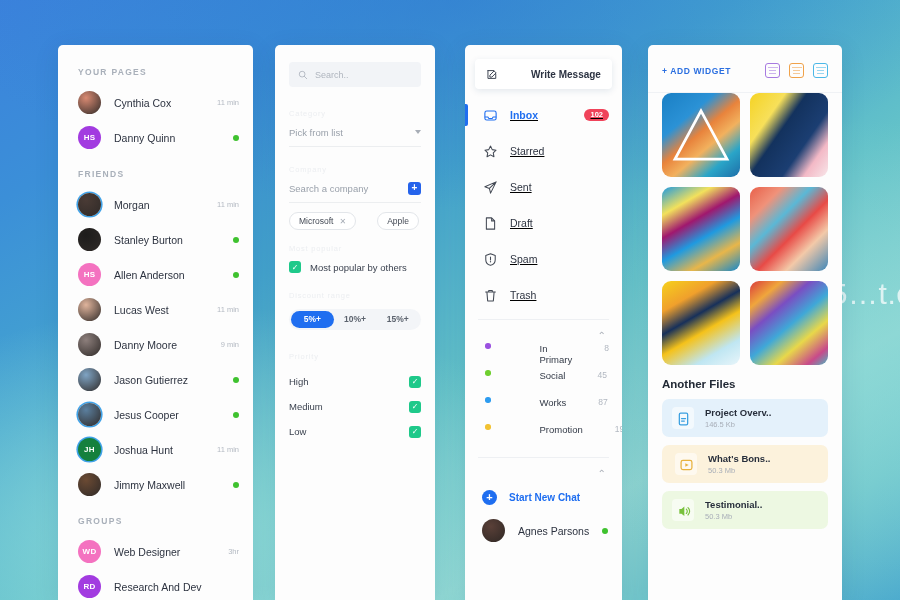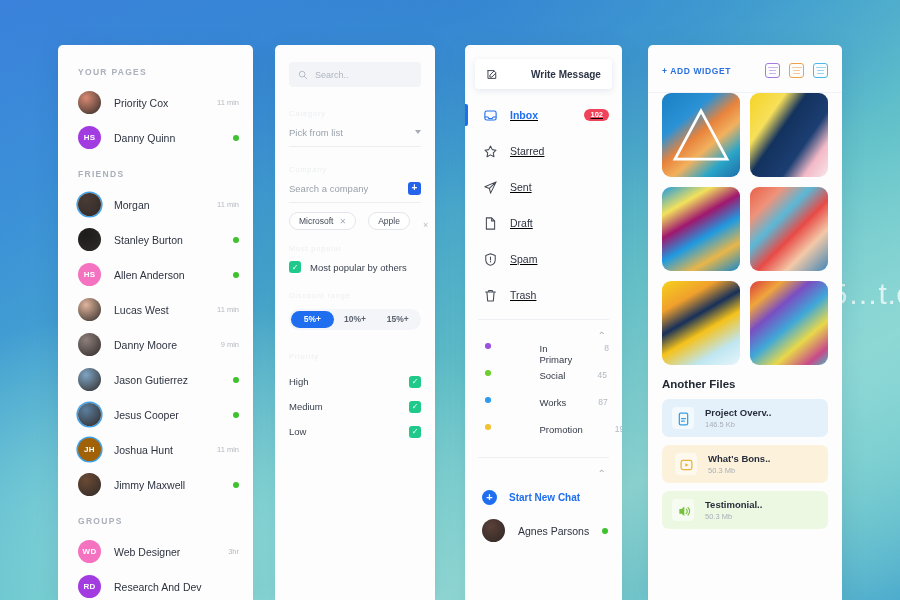--- a/index.html
+++ b/index.html
@@ -69,21 +69,21 @@
     margin: 0 14px; height: 29px; border-bottom: 1px solid #eceef0;
     display: flex; align-items: center; justify-content: space-between;
   }
   .field .txt { font-size: 9.5px; color: #9aa1ab; }
   .caret { width: 0; height: 0; border-left: 3.5px solid transparent;
            border-right: 3.5px solid transparent; border-top: 4px solid #a7adb6; }
   .plus-sq {
     width: 13px; height: 13px; border-radius: 3px; background: #2563eb;
     color: #fff; font-size: 10px; line-height: 12px; text-align: center; font-weight: 700;
   }
-  .chips { margin: 9px 14px 0 14px; display: flex; align-items: center; gap: 12px; }
+  .chips { margin: 9px 14px 0 14px; display: flex; align-items: center; gap: 21px; }
   .chip {
     border: 1px solid #e3e6ea; border-radius: 11px; height: 18px;
     display: flex; align-items: center; padding: 0 9px; gap: 6px;
     font-size: 8.5px; color: #444a55; background: #fff;
   }
   .chip .x { color: #a7adb6; font-size: 8px; }
   .chips .x-all { color: #b6bbc3; font-size: 9px; margin-left: 1px; align-self: flex-end; }
   .chk-row { display: flex; align-items: center; margin: 0 14px; height: 28px; gap: 9px; }
   .chk {
     width: 12px; height: 12px; border-radius: 3px; background: #1ec98a;
@@ -171,21 +171,21 @@
 <div class="bg-wash"></div>
 <div class="watermark">www.25…t.com</div>
 
 <div class="panel" id="panel-pages">
   <div class="p1-pad">
     <div id="p1-sections">
         <div class="sec-title">YOUR PAGES</div>
         <div style="height: 8px;"></div>
         <div class="person">
           <div class="avatar" style="background: radial-gradient(circle at 35% 30%, rgb(217, 138, 114), rgb(47, 42, 40));"></div>
-          <div class="pname">Priority Cox</div>
+          <div class="pname">Cynthia Cox</div>
           <span class="ptime">11 min</span>
         </div>
         <div class="person">
           <div class="avatar" style="background: rgb(162, 59, 224);">HS</div>
           <div class="pname">Danny Quinn</div>
           <span class="dot-on"></span>
         </div>
         <div class="gap"></div>
         <div class="sec-title">FRIENDS</div>
         <div style="height: 8px;"></div>
@@ -218,21 +218,21 @@
           <div class="avatar" style="background: radial-gradient(circle at 35% 30%, rgb(127, 164, 196), rgb(47, 42, 40));"></div>
           <div class="pname">Jason Gutierrez</div>
           <span class="dot-on"></span>
         </div>
         <div class="person">
           <div class="avatar ring" style="background: radial-gradient(circle at 35% 30%, rgb(91, 127, 158), rgb(47, 42, 40));"></div>
           <div class="pname">Jesus Cooper</div>
           <span class="dot-on"></span>
         </div>
         <div class="person">
-          <div class="avatar ring" style="background: #a16207;">JH</div>
+          <div class="avatar ring" style="background: #15803d;">JH</div>
           <div class="pname">Joshua Hunt</div>
           <span class="ptime">11 min</span>
         </div>
         <div class="person">
           <div class="avatar" style="background: radial-gradient(circle at 35% 30%, rgb(107, 74, 51), rgb(47, 42, 40));"></div>
           <div class="pname">Jimmy Maxwell</div>
           <span class="dot-on"></span>
         </div>
         <div class="gap"></div>
         <div class="sec-title">GROUPS</div>

